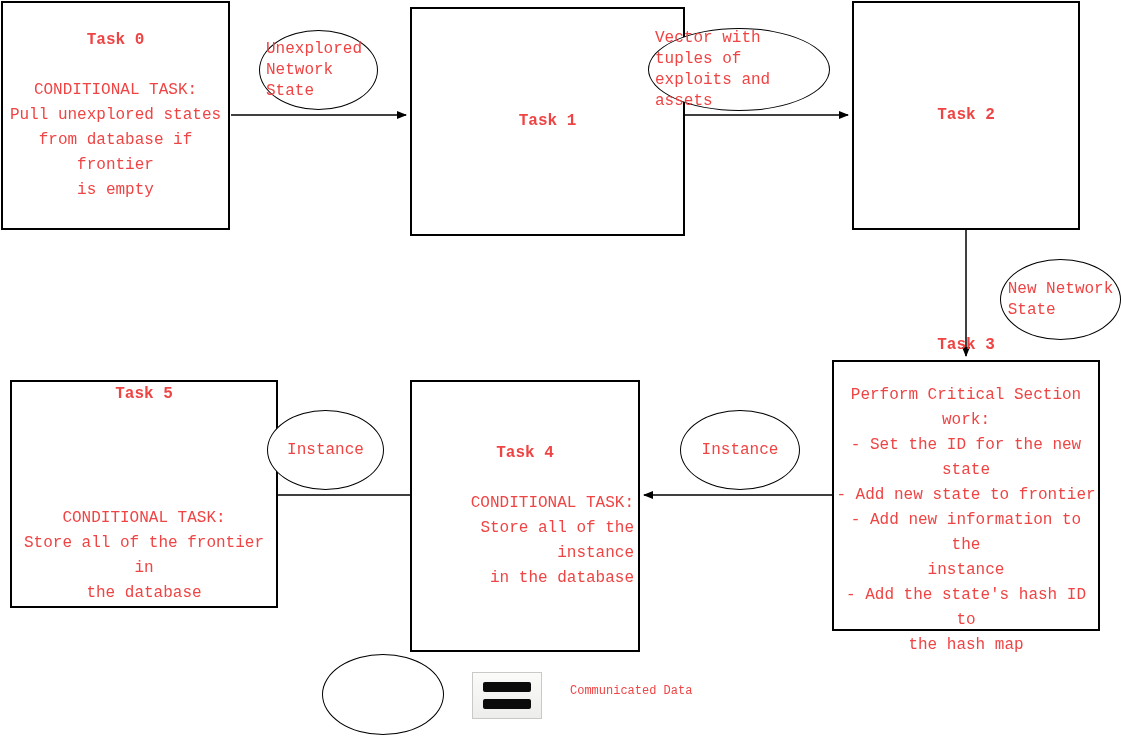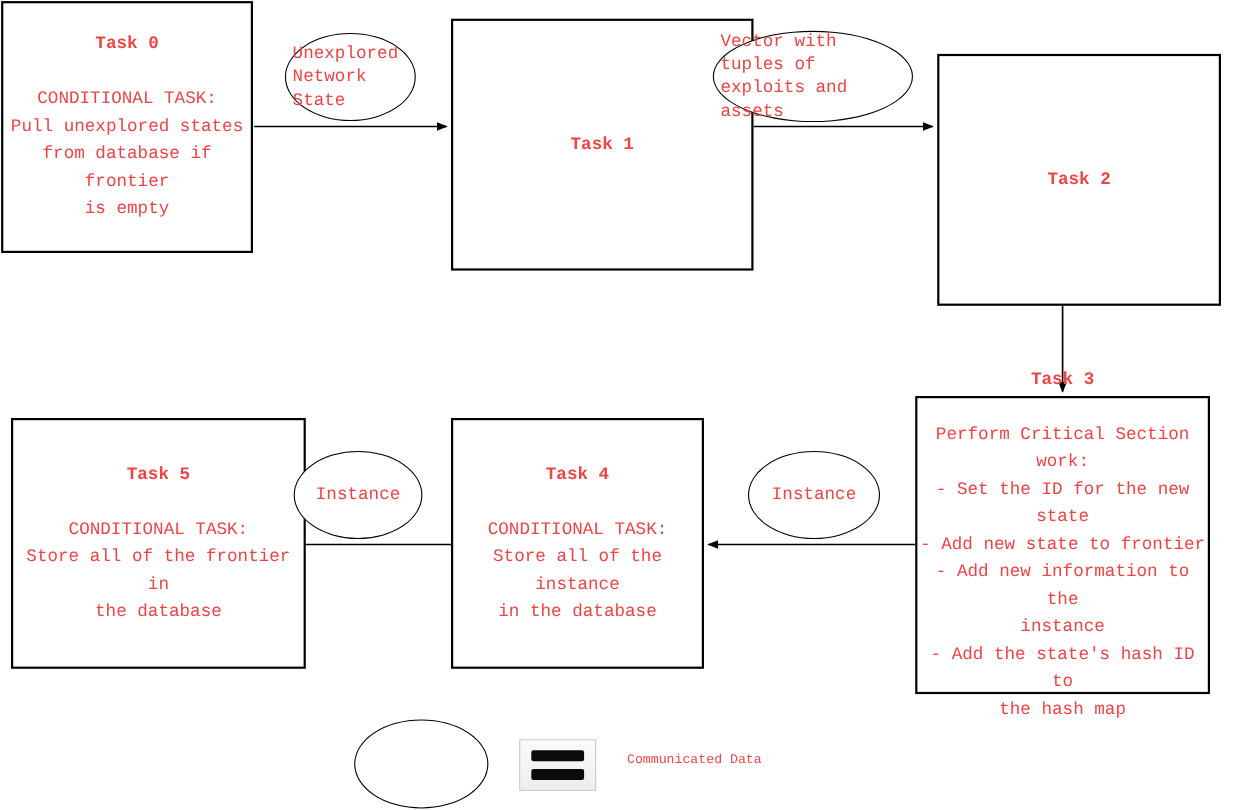--- a/index.html
+++ b/index.html
@@ -108,59 +108,61 @@
   </svg>
 
   <div class="task-box" style="left:1px; top:1px; width:229px; height:229px;">
     <div class="task-title">Task 0</div>
     <div class="task-body">CONDITIONAL TASK:
 Pull unexplored states
 from database if frontier
 is empty</div>
   </div>
 
-  <div class="task-box" style="left:410px; top:17px; width:275px; height:229px;">
+  <div class="task-box" style="left:410px; top:7px; width:275px; height:229px;">
     <div class="task-title">Task 1</div>
   </div>
 
-  <div class="task-box" style="left:852px; top:1px; width:258px; height:229px;margin-top:48px;">
+  <div class="task-box" style="left:852px; top:1px; width:228px; height:229px;">
     <div class="task-title">Task 2</div>
   </div>
 
   <div class="task-box" style="left:832px; top:360px; width:268px; height:271px; padding:0 2px;">
     <div class="task-title">Task 3</div>
     <div class="task-body">Perform Critical Section work:
 - Set the ID for the new state
 - Add new state to frontier
 - Add new information to the
 instance
 - Add the state's hash ID to
 the hash map</div>
   </div>
 
-  <div class="task-box" style="left:410px; top:380px; width:230px; height:228px;">
+  <div class="task-box" style="left:410px; top:380px; width:230px; height:272px;text-align:right;">
     <div class="task-title">Task 4</div>
     <div class="task-body">CONDITIONAL TASK:
 Store all of the instance
 in the database</div>
   </div>
 
-  <div class="task-box" style="left:10px; top:380px; width:268px; height:228px;">
+  <div class="task-box" style="left:10px; top:380px; width:268px; height:228px;justify-content:space-between;">
     <div class="task-title">Task 5</div>
     <div class="task-body">CONDITIONAL TASK:
 Store all of the frontier in
 the database</div>
   </div>
 
   <div class="data-ellipse" style="left:259px; top:30px; width:119px; height:80px;">Unexplored
 Network State</div>
 
   <div class="data-ellipse" style="left:648px; top:28px; width:182px; height:83px;">Vector with tuples of
 exploits and assets</div>
 
+  <div class="data-ellipse" style="left:1000px; top:259px; width:121px; height:81px;">New Network
+State</div>
 
   <div class="data-ellipse" style="left:680px; top:410px; width:120px; height:80px;">Instance</div>
 
   <div class="data-ellipse" style="left:267px; top:410px; width:117px; height:80px;">Instance</div>
 
   <div class="data-ellipse" style="left:322px; top:654px; width:122px; height:81px;"></div>
 
   <div class="legend-icon">
     <div class="bar"></div>
     <div class="bar"></div>

